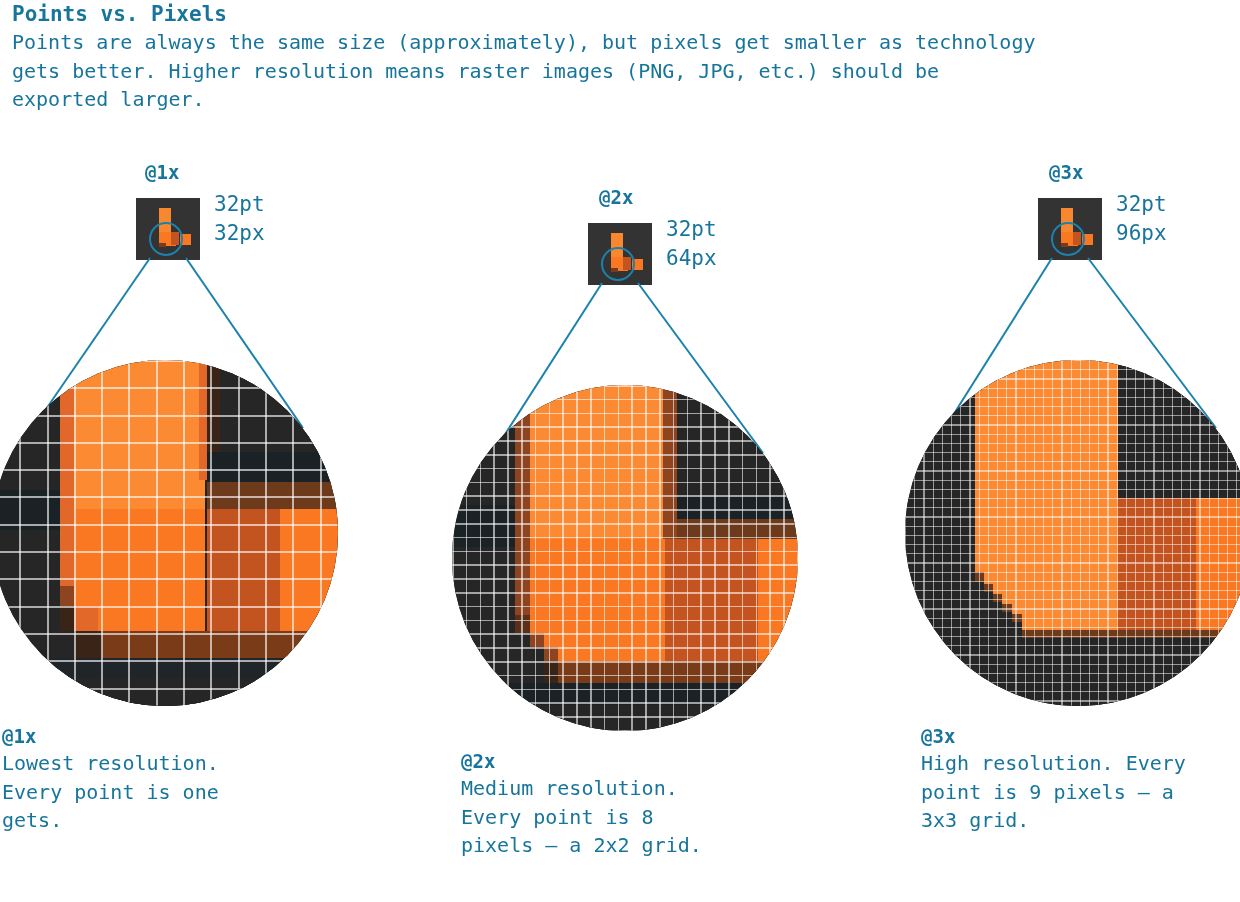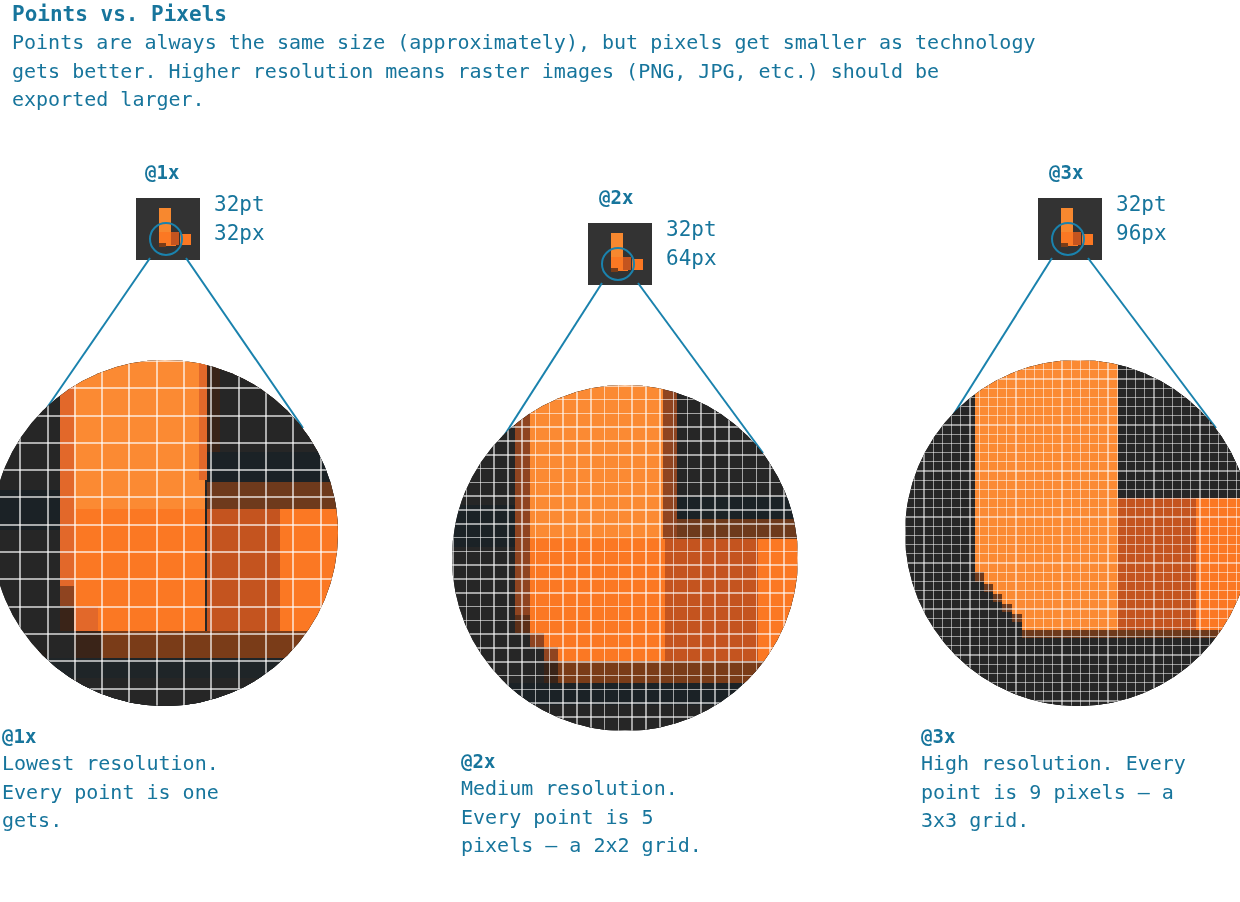--- a/index.html
+++ b/index.html
@@ -350,21 +350,21 @@
 
       <div class="blk" style="left:0;top:298px;width:346px;height:22px;background:#1b2226;"></div>
       <div class="blk" style="left:0;top:320px;width:346px;height:26px;background:#262626;"></div>
     </div>
     <div class="grid-overlay grid-2"></div>
   </div>
 
   <div class="caption">
     <div class="caption-title">@2x</div>
     <div class="caption-body">Medium resolution.
-Every point is 5
+Every point is 8
 pixels – a 2x2 grid.</div>
   </div>
 </div>
 
 <div class="column" id="col-3">
 
   <div class="scale-heading">@3x</div>
 
   <div class="thumb">
     <div class="glyph g-stem"></div>

